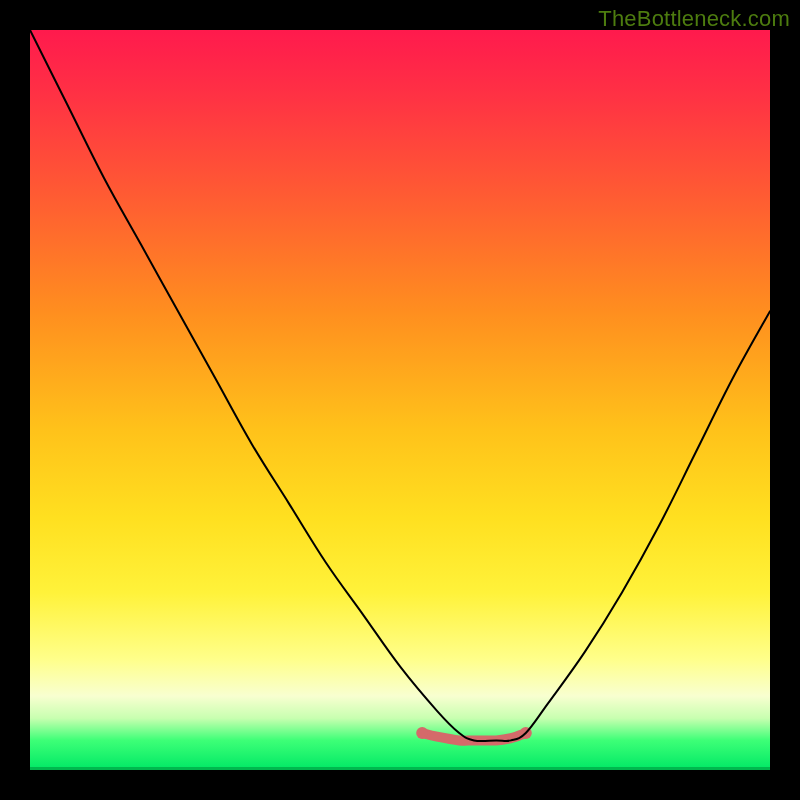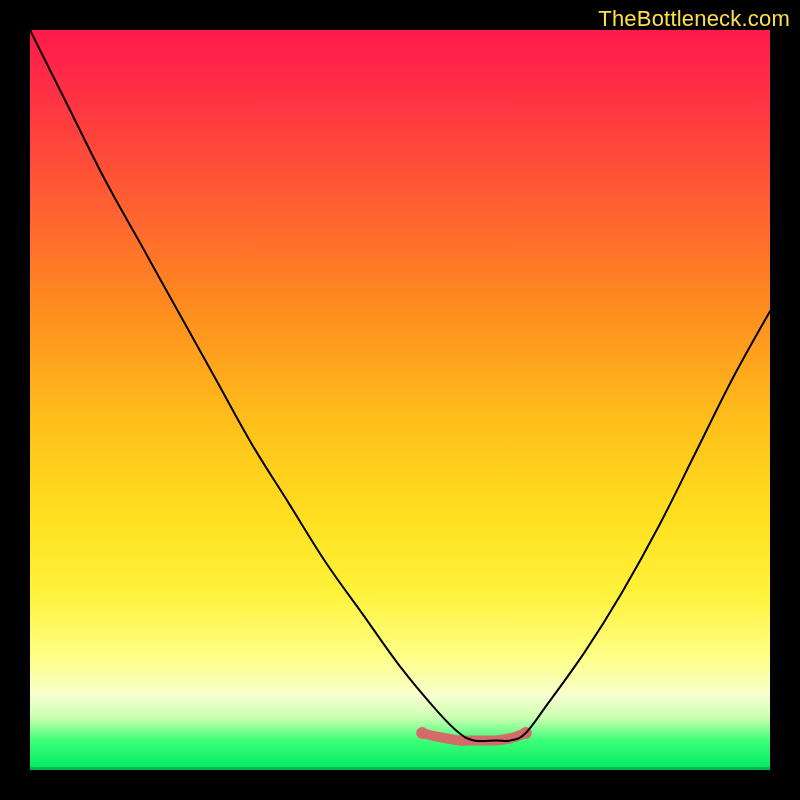--- a/index.html
+++ b/index.html
@@ -14,21 +14,21 @@
   .frame {
     position: relative;
     width: 800px;
     height: 800px;
     background: #000;
   }
   .watermark {
     position: absolute;
     top: 6px;
     right: 10px;
-    color: #fde047;
+    color: #4d7c0f;
     font-size: 22px;
     font-weight: 500;
     letter-spacing: 0.2px;
     z-index: 10;
   }
   .plot-area {
     position: absolute;
     left: 30px;
     top: 30px;
     width: 740px;

